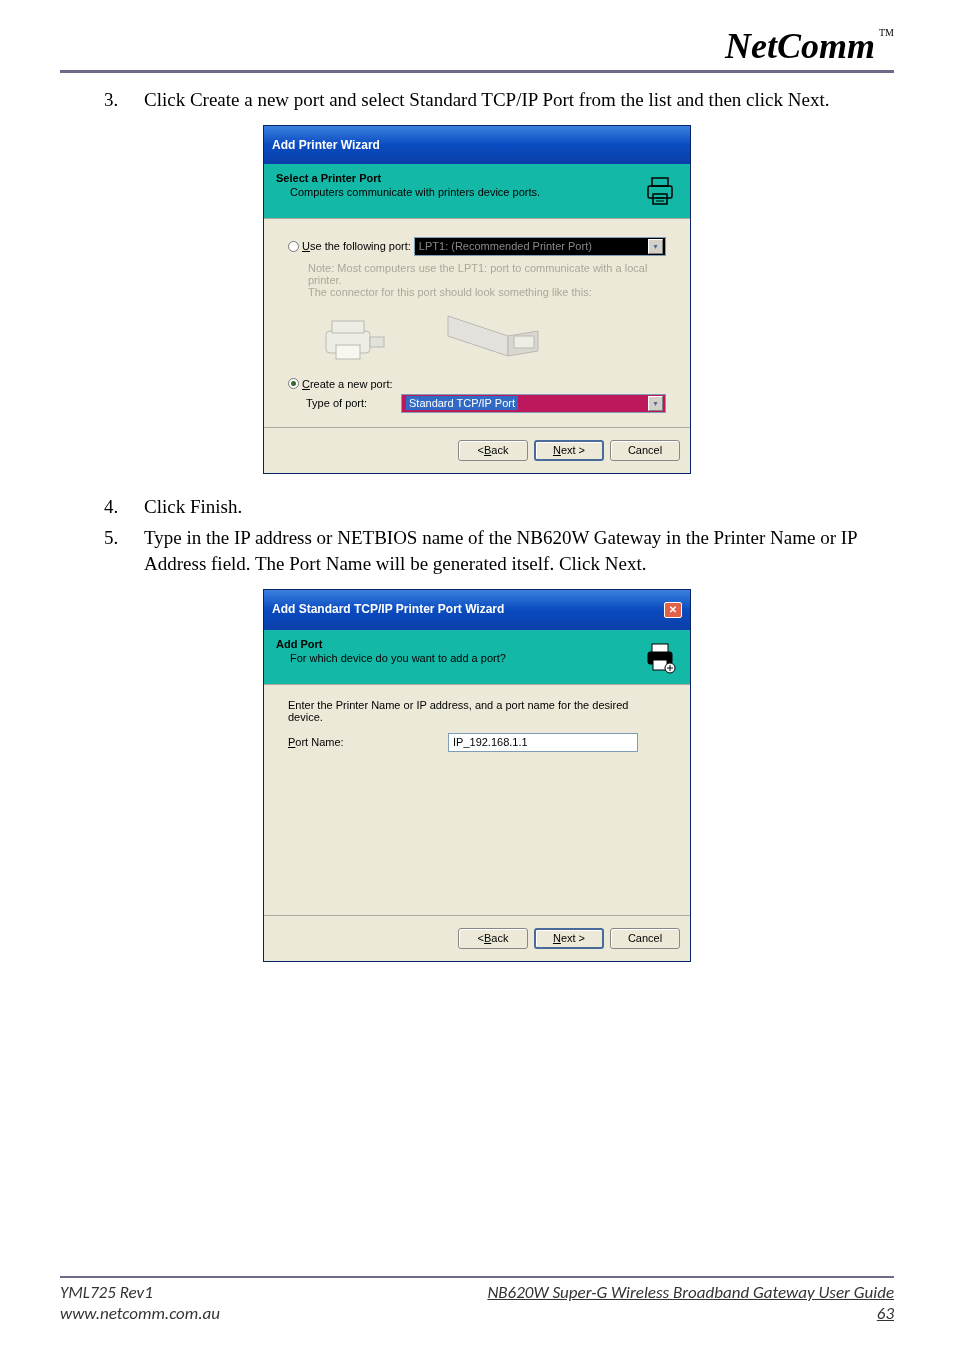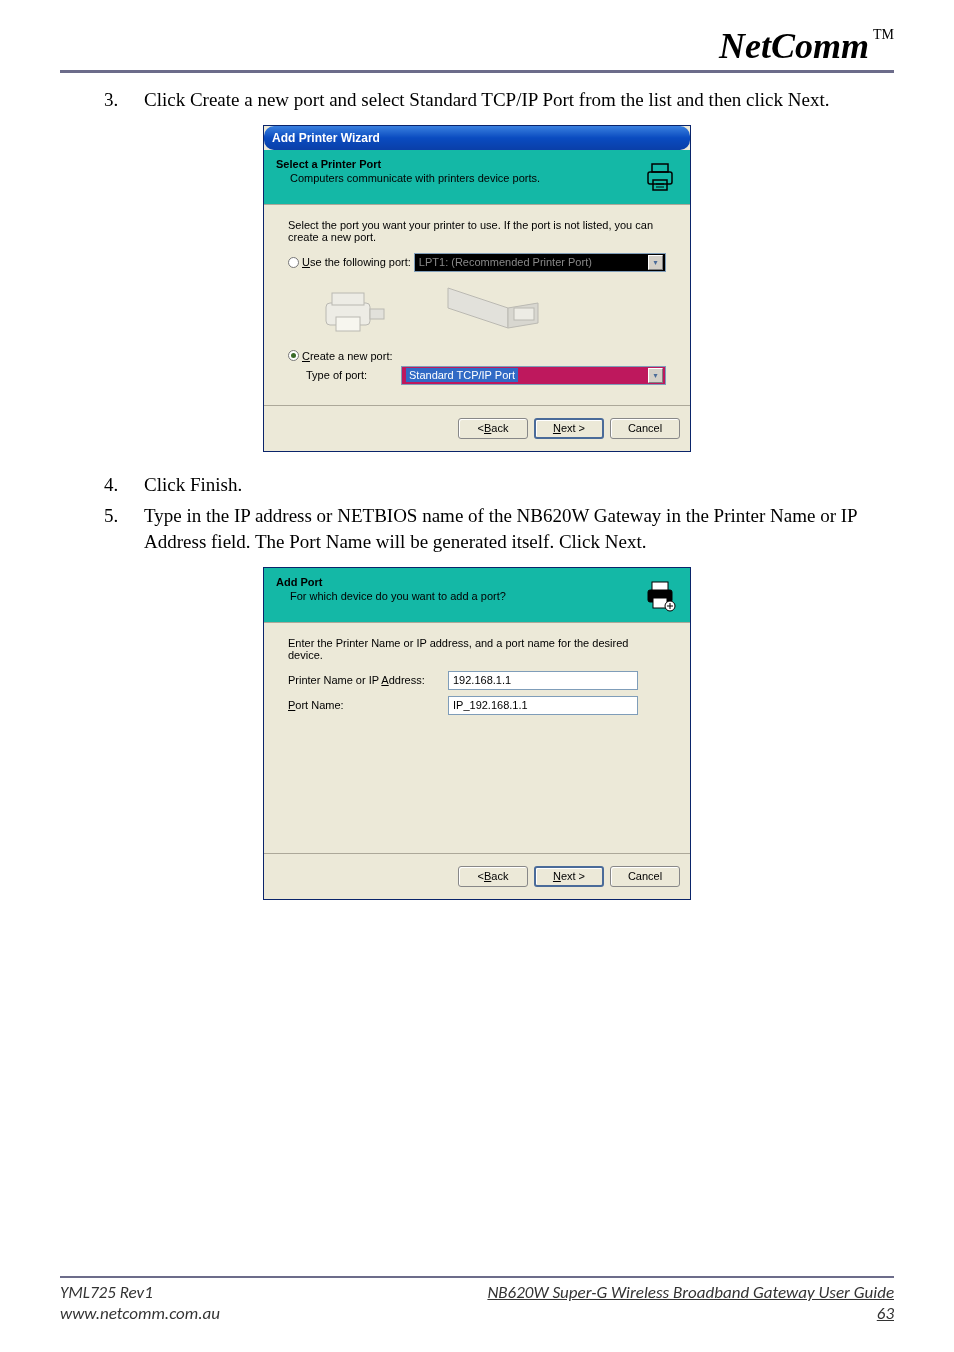--- a/index.html
+++ b/index.html
@@ -25,21 +25,21 @@
   }
   .logo {
     font-family: Georgia, "Times New Roman", serif;
     font-style: italic;
     font-weight: 900;
     font-size: 36px;
     letter-spacing: 0px;
     line-height: 1;
     color: #000;
   }
-  .logo .tm { font-size: 14px; vertical-align: top; font-style: normal; font-weight: normal; margin-left: 4px; }
+  .logo .tm { font-size: 10px; vertical-align: top; font-style: normal; font-weight: normal; margin-left: 4px; }
 
   ol.steps {
     list-style: none;
     padding: 0;
     margin: 0 0 0 44px;
     font-size: 19px;
     line-height: 1.35;
   }
   ol.steps > li {
     display: flex;
@@ -58,25 +58,24 @@
     font-family: Tahoma, Arial, sans-serif;
     font-size: 11px;
     color: #000;
     position: relative;
   }
   .title-bar {
     background: linear-gradient(#3a6ea5, #0a246a);
     background: linear-gradient(to bottom, #3a80df 0%, #0a4bc0 50%, #0a3fa8 100%);
     color: #fff;
     font-weight: bold;
-    padding: 5px 8px;
+    padding: 12px 8px;
     font-size: 12px;
     display: flex;
     justify-content: space-between;
-    border-radius: 10px;
   }
   .close-btn {
     width: 18px; height: 16px;
     background: #e25f48;
     border: 1px solid #fff;
     border-radius: 2px;
     color: #fff;
     display: inline-flex;
     align-items: center;
     justify-content: center;
@@ -232,31 +231,34 @@
         <svg viewBox="0 0 36 36">
             <rect x="6" y="14" width="24" height="12" rx="2" fill="none" stroke="#000" stroke-width="1.5"></rect>
             <rect x="10" y="6" width="16" height="8" fill="none" stroke="#000" stroke-width="1.5"></rect>
             <rect x="11" y="22" width="14" height="10" fill="none" stroke="#000" stroke-width="1.5"></rect>
             <line x1="14" y1="26" x2="22" y2="26" stroke="#000"></line>
             <line x1="14" y1="29" x2="22" y2="29" stroke="#000"></line>
           </svg>
       </div>
     </div>
     <div class="body-area">
-      <p>Select the port you want your printer to use.  If the port is not listed, you can create a new port.</p>
 
       <div class="opt-row">
         <span class="radio"></span>
         <span class="radio-label"><span class="u">U</span><span>se the following port:</span></span>
         <div class="dropdown disabled">
           <span class="ddtext">LPT1: (Recommended Printer Port)</span>
           <span class="arrow">▾</span>
         </div>
       </div>
 
+      <div class="note-block">
+        <div>Note: Most computers use the LPT1: port to communicate with a local printer.</div>
+        <div>The connector for this port should look something like this:</div>
+      </div>
 
       <div class="port-imgs">
         <svg width="80" height="50" viewBox="0 0 80 50">
           <rect x="8" y="20" width="44" height="22" rx="4" fill="#eee" stroke="#999"></rect>
           <rect x="14" y="10" width="32" height="12" fill="#eee" stroke="#999"></rect>
           <rect x="52" y="26" width="14" height="10" fill="#ddd" stroke="#999"></rect>
           <rect x="18" y="34" width="24" height="14" fill="#fff" stroke="#999"></rect>
         </svg>
         <svg width="110" height="60" viewBox="0 0 110 60">
           <path d="M10 10 L70 30 L70 50 L10 30 Z" fill="#ddd" stroke="#999"></path>
@@ -298,46 +300,46 @@
       <span class="num">4.</span>
       <span class="txt">Click Finish.</span>
     </li>
     <li>
       <span class="num">5.</span>
       <span class="txt">Type in the IP address or NETBIOS name of the NB620W Gateway in the Printer Name or IP Address field.  The Port Name will be generated itself.  Click Next.</span>
     </li>
   </ol>
 
   <div class="dialog">
+    <div class="title-bar">
+      <span>Add Standard TCP/IP Printer Port Wizard</span>
+      <span class="close-btn">
+        <span>✕</span>
+      </span>
+    </div>
     <div class="banner">
       <div class="btxt">
         <div class="btitle">Add Port</div>
         <div class="bsub">For which device do you want to add a port?</div>
       </div>
       <div class="printer-icon">
         <svg viewBox="0 0 36 36">
             <rect x="6" y="14" width="24" height="12" rx="2" fill="#000" stroke="#000"></rect>
             <rect x="10" y="6" width="16" height="8" fill="#fff" stroke="#000"></rect>
             <rect x="11" y="22" width="14" height="10" fill="#fff" stroke="#000"></rect>
             <circle cx="28" cy="30" r="5" fill="#fff" stroke="#000"></circle>
             <line x1="25" y1="30" x2="31" y2="30" stroke="#000"></line>
             <line x1="28" y1="27" x2="28" y2="33" stroke="#000"></line>
           </svg>
       </div>
     </div>
     <div class="body-area" style="min-height:230px;">
       <p>Enter the Printer Name or IP address, and a port name for the desired device.</p>
 
       <div class="form-row">
-        <span class="lbl"><span>Printer Name or IP </span><span class="u">A</span><span>ddress:</span></span>
-        <span class="textbox">
-            <span>192.168.1.1</span>
-          </span>
-      </div>
-      <div class="form-row">
         <span class="lbl"><span class="u">P</span><span>ort Name:</span></span>
         <span class="textbox">
             <span>IP_192.168.1.1</span>
           </span>
       </div>
     </div>
     <div class="button-bar">
       <div class="btn">
           <span>&lt; </span>
           <span class="u">B</span>

